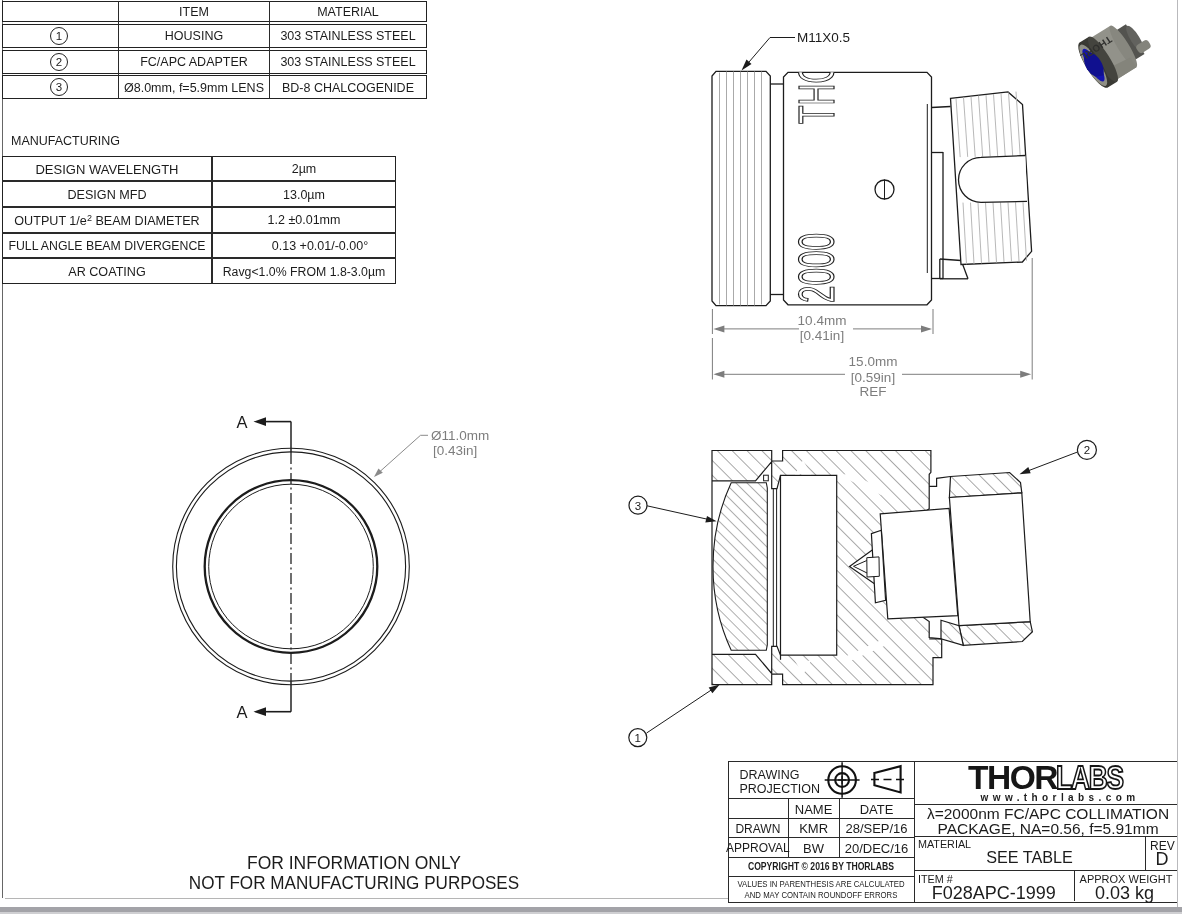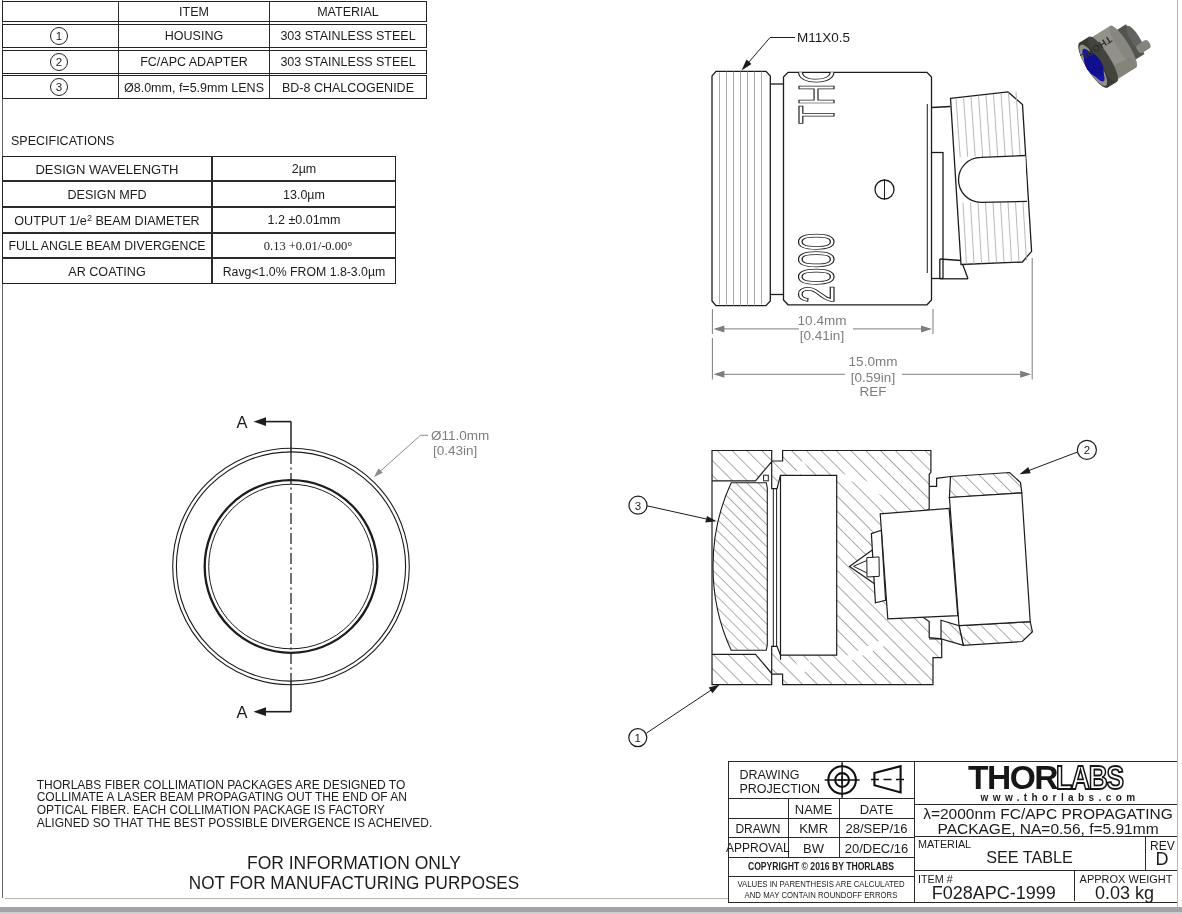--- a/index.html
+++ b/index.html
@@ -258,44 +258,40 @@
 <div class="t c" style="left:348px;top:28.8px;font-size:12.5px;">303 STAINLESS STEEL</div>
 <div class="t c" style="left:194px;top:54.8px;font-size:12.5px;">FC/APC ADAPTER</div>
 <div class="t c" style="left:348px;top:54.8px;font-size:12.5px;">303 STAINLESS STEEL</div>
 <div class="t c" style="left:194px;top:80.8px;font-size:12.5px;">Ø8.0mm, f=5.9mm LENS</div>
 <div class="t c" style="left:348px;top:80.8px;font-size:12.5px;">BD-8 CHALCOGENIDE</div>
 
 <div style="position:absolute;left:50px;top:26.5px;width:18px;height:18px;border:1.2px solid #222;border-radius:50%;box-sizing:border-box;text-align:center;font-size:11.5px;line-height:16px;">1</div>
 <div style="position:absolute;left:50px;top:52.5px;width:18px;height:18px;border:1.2px solid #222;border-radius:50%;box-sizing:border-box;text-align:center;font-size:11.5px;line-height:16px;">2</div>
 <div style="position:absolute;left:50px;top:78px;width:18px;height:18px;border:1.2px solid #222;border-radius:50%;box-sizing:border-box;text-align:center;font-size:11.5px;line-height:16px;">3</div>
 
-<div class="t" style="left:11px;top:134px;font-size:12.5px;">SPECIFICATIONS</div>
+<div class="t" style="left:11px;top:134px;font-size:12.5px;">MANUFACTURING</div>
 
 <div style="position:absolute;left:2.2px;top:156px;width:394px;height:128px;border:1.4px solid #222;box-sizing:border-box;"></div>
 <div class="ln" style="left:2.2px;top:180.3px;width:394px;height:2px;"></div>
 <div class="ln" style="left:2.2px;top:205.9px;width:394px;height:2px;"></div>
 <div class="ln" style="left:2.2px;top:231.5px;width:394px;height:2px;"></div>
 <div class="ln" style="left:2.2px;top:257.1px;width:394px;height:2px;"></div>
 <div class="ln" style="left:211.3px;top:156px;width:1.8px;height:128px;"></div>
 
 <div class="t c" style="left:107px;top:162px;font-size:13px;">DESIGN WAVELENGTH</div>
 <div class="t c" style="left:304px;top:162px;font-size:12.5px;">2µm</div>
 <div class="t c" style="left:107px;top:187.5px;font-size:12.6px;">DESIGN MFD</div>
 <div class="t c" style="left:304px;top:187.5px;font-size:12.5px;">13.0µm</div>
 <div class="t c" style="left:107px;top:213.2px;font-size:12.6px;">OUTPUT 1/e<span style="font-size:9px;vertical-align:4px;">2</span> BEAM DIAMETER</div>
 <div class="t c" style="left:304px;top:213.2px;font-size:12.5px;">1.2 ±0.01mm</div>
 <div class="t c" style="left:107px;top:238.8px;font-size:12.3px;">FULL ANGLE BEAM DIVERGENCE</div>
-<div class="t c" style="left:308px;top:238.8px;font-size:12.5px;font-family:Liberation Serif, serif;">0.13 +0.01/-0.00°</div>
+<div class="t c" style="left:320px;top:238.8px;font-size:12.5px;">0.13 +0.01/-0.00°</div>
 <div class="t c" style="left:107px;top:264.5px;font-size:12.6px;">AR COATING</div>
 <div class="t c" style="left:304px;top:264.5px;font-size:12.3px;">Ravg&lt;1.0% FROM 1.8-3.0µm</div>
 
-<div class="t" style="left:36.7px;top:778.6px;font-size:12px;line-height:12.85px;white-space:pre;">THORLABS FIBER COLLIMATION PACKAGES ARE DESIGNED TO
-COLLIMATE A LASER BEAM PROPAGATING OUT THE END OF AN
-OPTICAL FIBER. EACH COLLIMATION PACKAGE IS FACTORY
-ALIGNED SO THAT THE BEST POSSIBLE DIVERGENCE IS ACHEIVED.</div>
 
 <div class="t" style="left:353.5px;top:851.5px;font-size:19px;transform:translateX(-50%) scaleX(0.92);transform-origin:center;">FOR INFORMATION ONLY</div>
 <div class="t" style="left:353.5px;top:871.5px;font-size:19px;transform:translateX(-50%) scaleX(0.9);transform-origin:center;">NOT FOR MANUFACTURING PURPOSES</div>
 
 <div class="ln" style="left:727.6px;top:761px;width:449px;height:1.2px;"></div>
 <div class="ln" style="left:727.6px;top:901.5px;width:449px;height:1.2px;"></div>
 <div class="ln" style="left:727.6px;top:761px;width:1.2px;height:141px;"></div>
 <div class="ln" style="left:913.9px;top:761px;width:1.2px;height:141px;"></div>
 
 <div class="ln" style="left:727.6px;top:797.8px;width:187px;height:1.1px;"></div>
@@ -318,21 +314,21 @@
 <div class="t c" style="left:757.9px;top:821.5px;font-size:12px;">DRAWN</div>
 <div class="t c" style="left:813.6px;top:821px;">KMR</div>
 <div class="t c" style="left:876.5px;top:821px;">28/SEP/16</div>
 <div class="t c" style="left:757.9px;top:841px;font-size:12px;">APPROVAL</div>
 <div class="t c" style="left:813.6px;top:840.5px;">BW</div>
 <div class="t c" style="left:876.5px;top:840.5px;">20/DEC/16</div>
 <div class="t" style="left:820.7px;top:860px;font-size:11.5px;font-weight:bold;transform:translateX(-50%) scaleX(0.75);transform-origin:center;">COPYRIGHT © 2016 BY THORLABS</div>
 <div class="t" style="left:820.7px;top:878.8px;font-size:9.6px;line-height:10.8px;text-align:center;transform:translateX(-50%) scaleX(0.81);transform-origin:center;">VALUES IN PARENTHESIS ARE CALCULATED<br>AND MAY CONTAIN ROUNDOFF ERRORS</div>
 
 <div class="t c" style="left:1060px;top:791.5px;font-size:10px;letter-spacing:4.4px;font-weight:bold;">www.thorlabs.com</div>
-<div class="t c" style="left:1048px;top:804.6px;font-size:15.5px;">λ=2000nm FC/APC PROPAGATING</div>
+<div class="t c" style="left:1048px;top:804.6px;font-size:15.5px;">λ=2000nm FC/APC COLLIMATION</div>
 <div class="t c" style="left:1048px;top:819.6px;font-size:15.5px;">PACKAGE, NA=0.56, f=5.91mm</div>
 <div class="t" style="left:917.9px;top:838.3px;font-size:10.8px;">MATERIAL</div>
 <div class="t c" style="left:1029.5px;top:848px;font-size:16.2px;">SEE TABLE</div>
 <div class="t" style="left:1150px;top:838.5px;font-size:12px;">REV</div>
 <div class="t c" style="left:1162px;top:849px;font-size:18px;">D</div>
 <div class="t" style="left:917.9px;top:873px;font-size:10.8px;">ITEM #</div>
 <div class="t c" style="left:993.8px;top:883px;font-size:18px;">F028APC-1999</div>
 <div class="t" style="left:1079.6px;top:873px;font-size:11px;">APPROX WEIGHT</div>
 <div class="t c" style="left:1124.6px;top:883px;font-size:18px;">0.03 kg</div>
 

